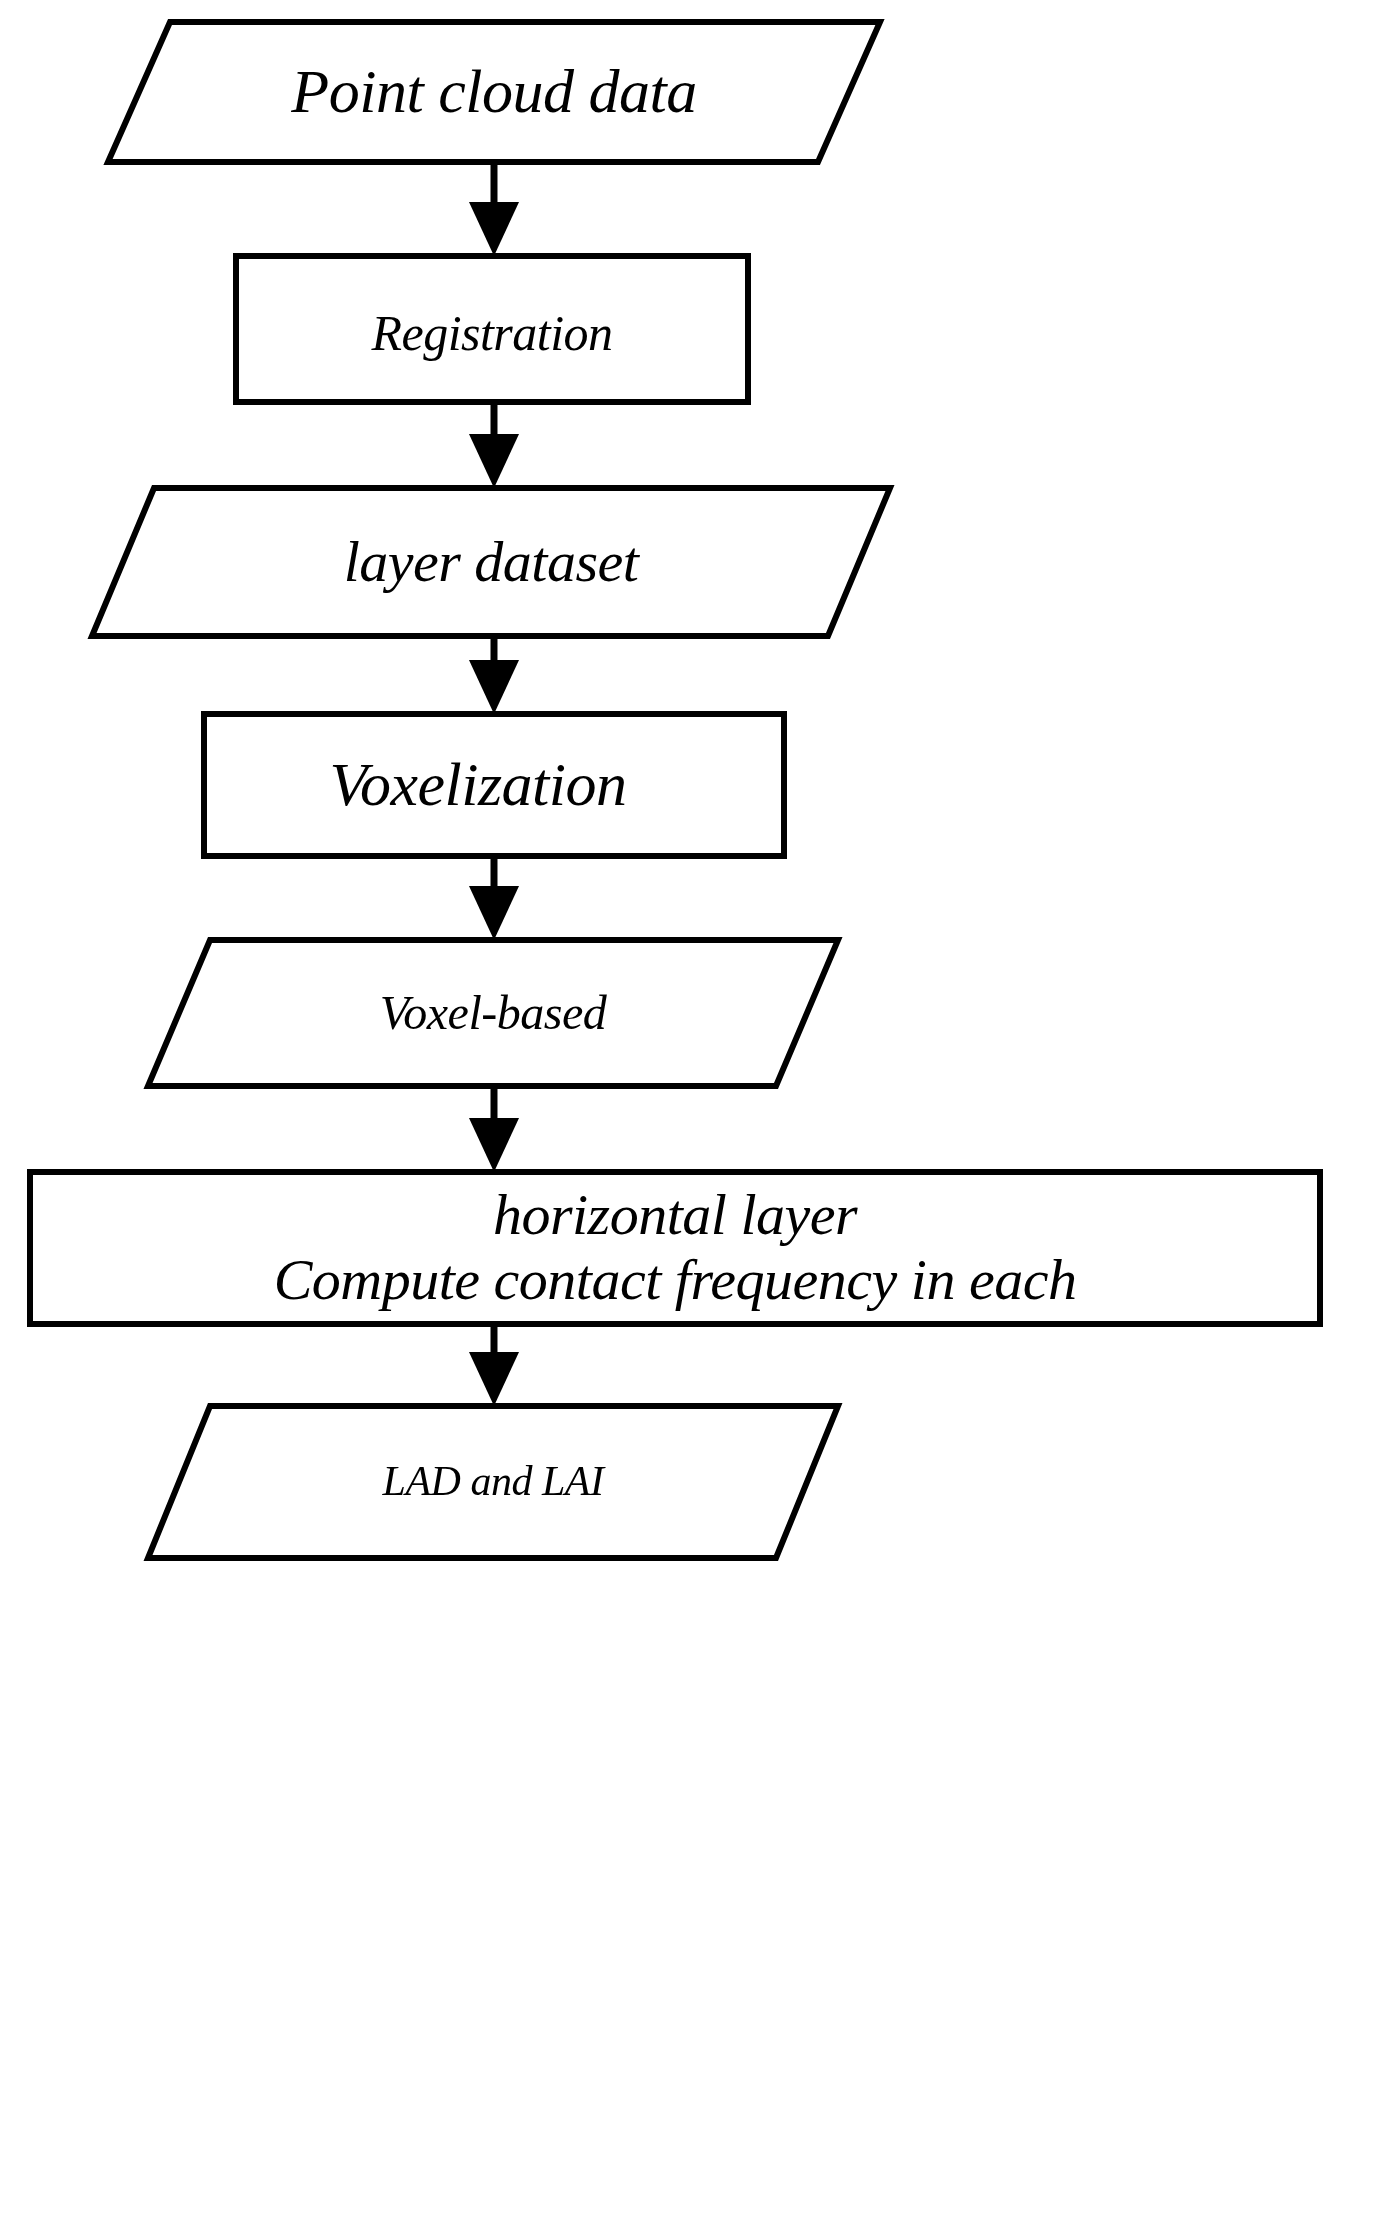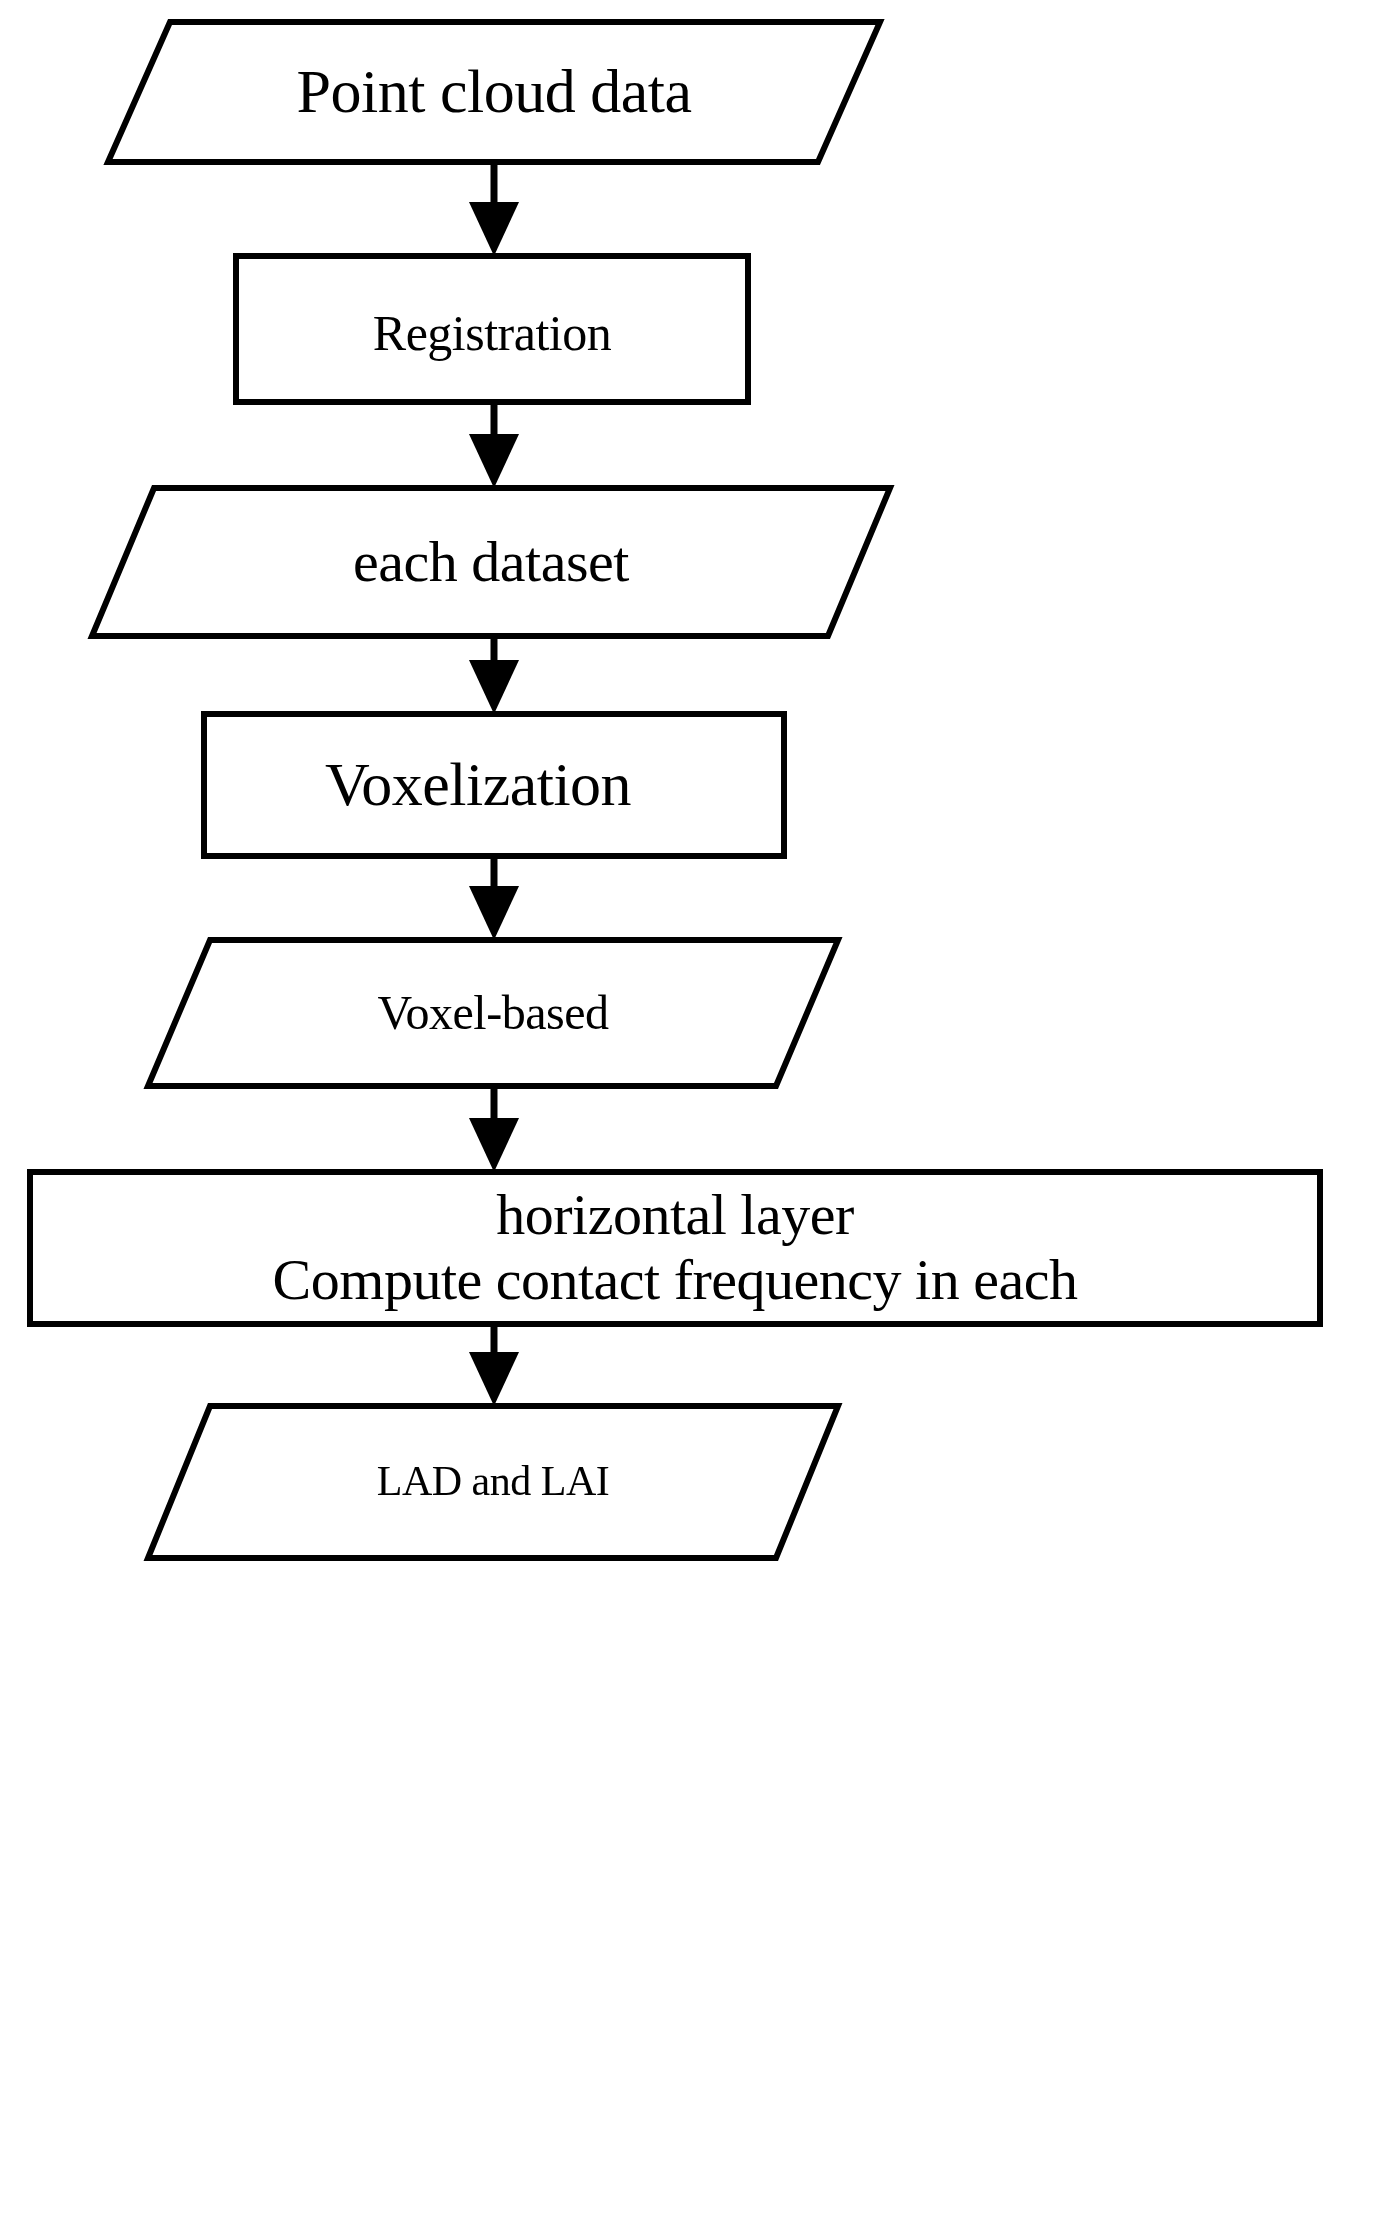--- a/index.html
+++ b/index.html
@@ -47,20 +47,21 @@
     align-items: center;
     justify-content: center;
     text-align: center;
     color: #000000;
     font-family: "Liberation Serif", "DejaVu Serif", serif;
     font-weight: 400;
     line-height: 1.12;
     letter-spacing: -0.5px;
     white-space: pre;
     pointer-events: none;
+    font-style: italic;
   }
   .node-label .line {
     display: block;
   }
 </style>
 </head>
 <body>
 
 <div id="flow-root">
   <svg id="flow-svg" viewBox="0 0 1398 2225" xmlns="http://www.w3.org/2000/svg">
@@ -96,19 +97,19 @@
         <polygon points="154,488 890,488 828,636 92,636" class="node-shape"></polygon>
         <rect x="204" y="714" width="580" height="142" class="node-shape"></rect>
         <polygon points="210,940 838,940 776,1086 148,1086" class="node-shape"></polygon>
         <rect x="30" y="1172" width="1290" height="152" class="node-shape"></rect>
         <polygon points="210,1406 838,1406 776,1558 148,1558" class="node-shape"></polygon>
       </g>
   </svg>
   <div id="labels-layer">
       <div class="node-label" style="left: 108px; top: 22px; width: 772px; height: 140px; font-size: 62px;"><span class="line">Point cloud data</span></div>
       <div class="node-label" style="left: 236px; top: 260px; width: 512px; height: 146px; font-size: 50px;"><span class="line">Registration</span></div>
-      <div class="node-label" style="left: 92px; top: 488px; width: 798px; height: 148px; font-size: 58px;"><span class="line">each dataset</span></div>
+      <div class="node-label" style="left: 92px; top: 488px; width: 798px; height: 148px; font-size: 58px;"><span class="line">layer dataset</span></div>
       <div class="node-label" style="left: 188px; top: 714px; width: 580px; height: 142px; font-size: 62px;"><span class="line">Voxelization</span></div>
       <div class="node-label" style="left: 148px; top: 940px; width: 690px; height: 146px; font-size: 48px;"><span class="line">Voxel-based</span></div>
       <div class="node-label" style="left: 30px; top: 1172px; width: 1290px; height: 152px; font-size: 58px;"><span class="line">horizontal layer</span><span class="line">Compute contact frequency in each</span></div>
       <div class="node-label" style="left: 148px; top: 1406px; width: 690px; height: 152px; font-size: 42px;"><span class="line">LAD and LAI</span></div>
     </div>
 </div>
 
 </body></html>

